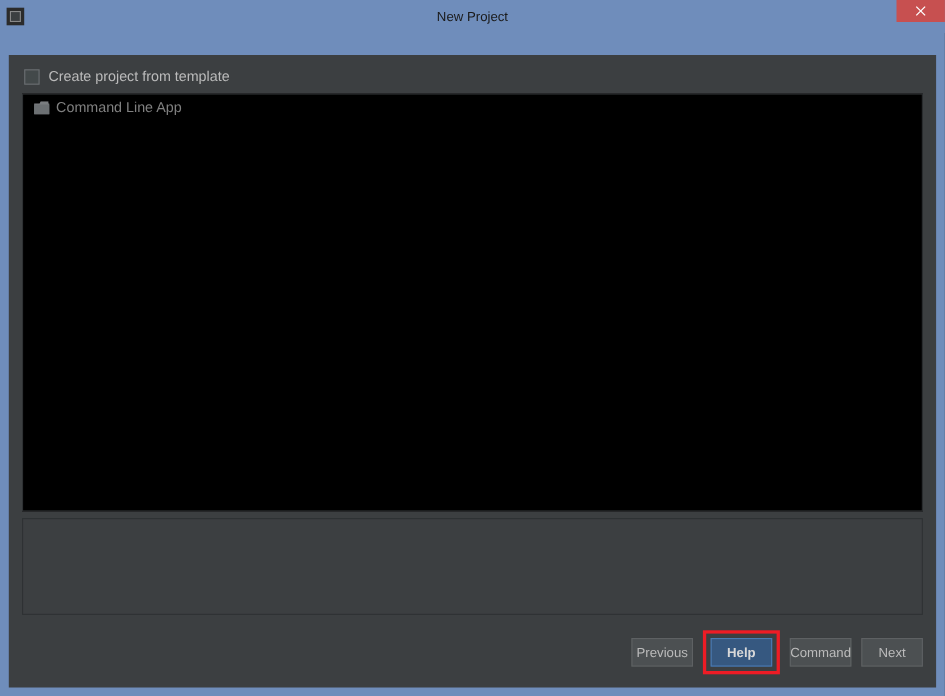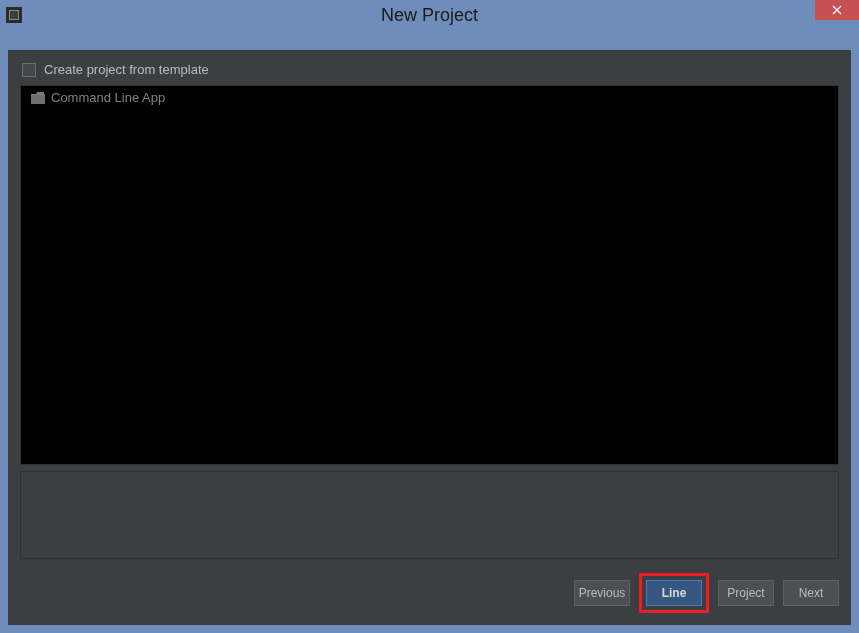--- a/index.html
+++ b/index.html
@@ -35,21 +35,21 @@
       height: 10px;
       border: 1px solid #888;
       background: #3c3f41;
       position: relative;
     }
     .titlebar-title {
       position: absolute;
       left: 50%;
       transform: translateX(-50%);
       color: #1a1a1a;
-      font-size: 18px;
+      font-size: 12px;
     }
     .close-btn {
       position: absolute;
       right: 0;
       top: 0;
       width: 44px;
       height: 20px;
       background: #c75050;
       display: flex;
       align-items: center;
@@ -183,19 +183,19 @@
       </span>
       <span>Command Line App</span>
     </div>
   </div>
 
   <div class="desc-panel"></div>
 
   <div class="button-row">
     <div class="btn">Previous</div>
     <div class="highlight-box">
-      <div class="btn btn-primary">Line</div>
+      <div class="btn btn-primary">Help</div>
     </div>
-    <div class="btn">Project</div>
+    <div class="btn">Command</div>
     <div class="btn">Next</div>
   </div>
 
 </div>
 
 </body></html>

